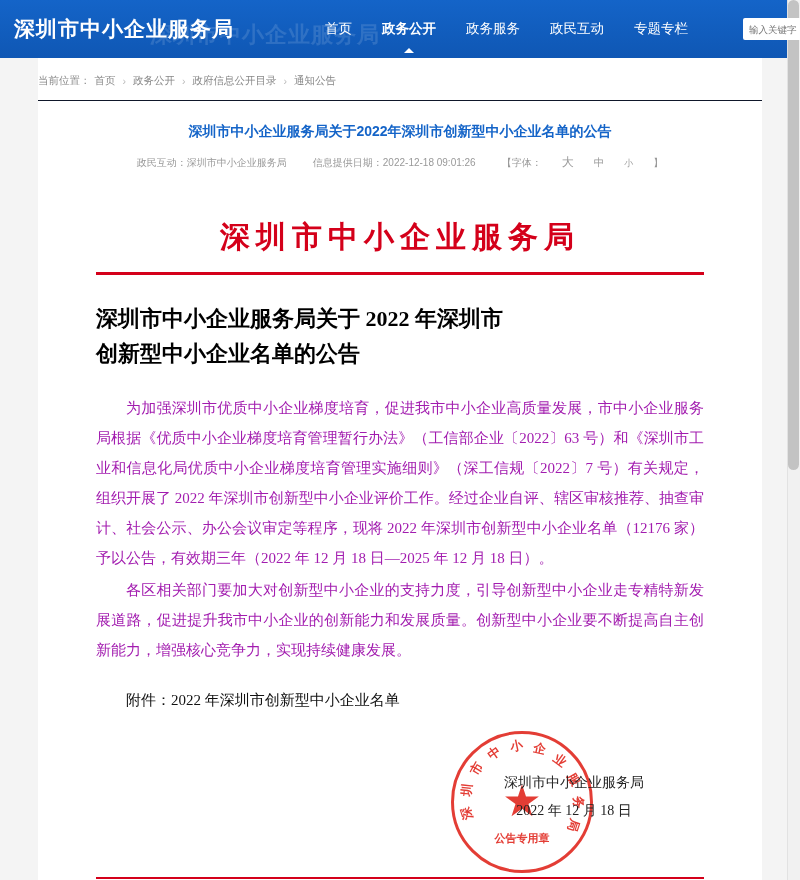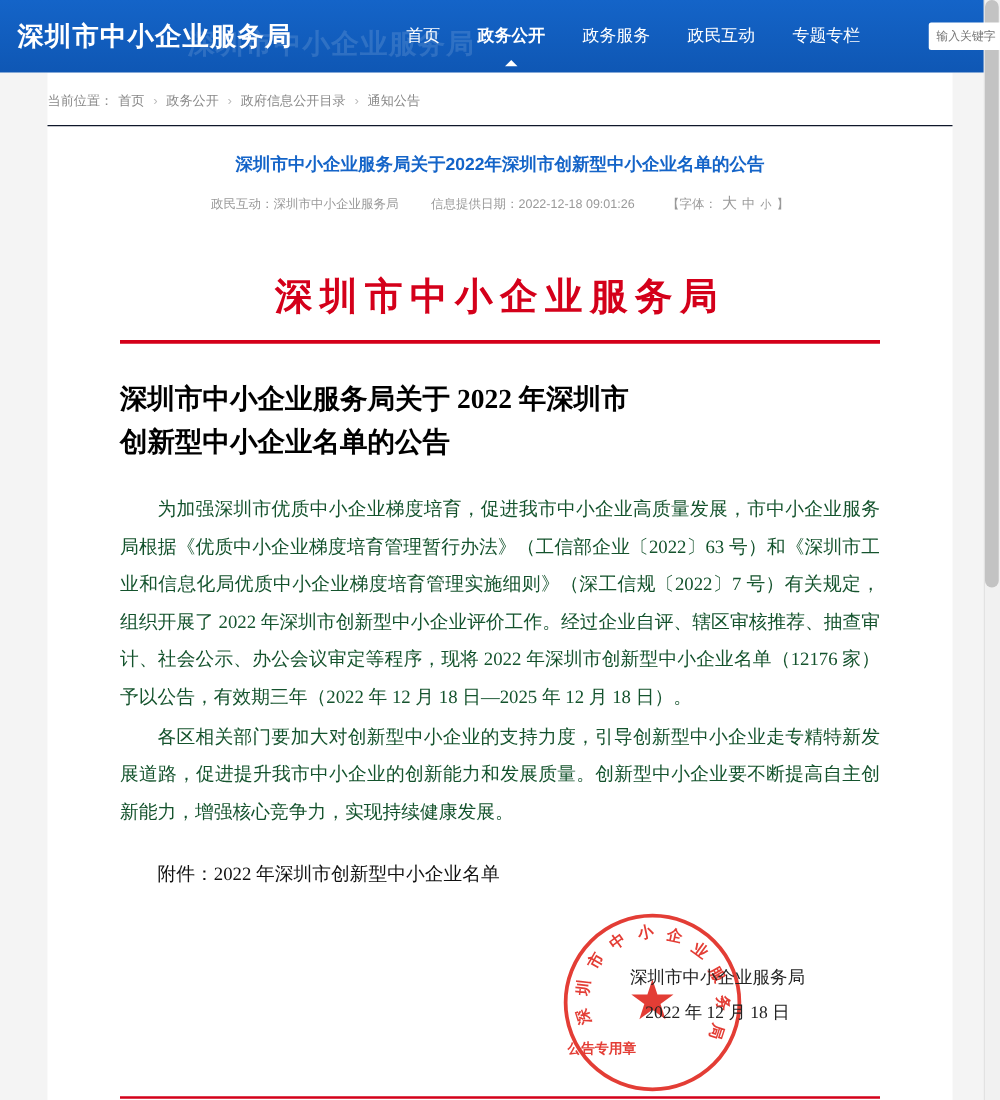--- a/index.html
+++ b/index.html
@@ -124,21 +124,21 @@
   .meta-row {
     margin-top: 12px;
     font-size: 10px;
     color: #999999;
     display: flex;
     justify-content: center;
     align-items: center;
     gap: 26px;
     padding-bottom: 12px;
   }
-  .meta-row .fs-label { display: inline-flex; gap: 4px; align-items: baseline; }
+  .meta-row .fs-label { display: inline-flex; gap: 20px; align-items: baseline; }
   .fs-opt { color: #999999; cursor: pointer; }
   .fs-opt.big { font-size: 12px; }
   .fs-opt.mid { font-size: 10.5px; }
   .fs-opt.small { font-size: 9px; }
 
   
   .gov-doc {
     margin: 10px 58px 0 58px;
     padding-top: 16px;
     position: relative;
@@ -162,21 +162,21 @@
     font-weight: bold;
     font-size: 22px;
     line-height: 1.6;
     color: #000000;
     margin-bottom: 22px;
   }
   .doc-body p {
     font-family: "Liberation Serif", serif;
     font-size: 15px;
     line-height: 2.0;
-    color: #14532d;
+    color: #a21caf;
     text-indent: 2em;
     text-align: justify;
     margin-bottom: 2px;
   }
   .doc-attach {
     font-family: "Liberation Serif", serif;
     font-size: 15px;
     line-height: 2.0;
     color: #111111;
     text-indent: 2em;
@@ -229,21 +229,21 @@
     left: 50%; top: 50%;
     transform: translate(-50%,-52%);
     font-size: 44px;
     line-height: 1;
     color: #e0231a;
   }
   .seal-bottom {
     position: absolute;
     left: 0; right: 0;
     bottom: 24px;
-    text-align: left;
+    text-align: center;
     font-family: Liberation Mono, monospace;
     font-size: 11px;
     font-weight: bold;
     color: #e0231a;
   }
 
   .bottom-rule {
     height: 2.5px;
     background: #d4001a;
     margin: 6px 0 0 0;

